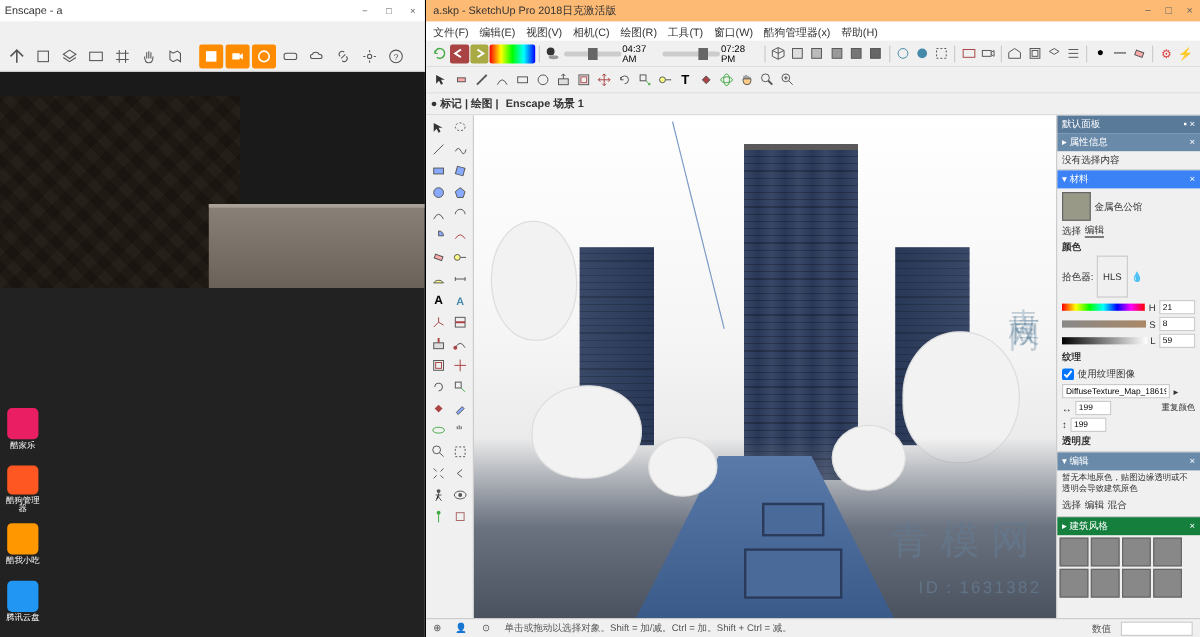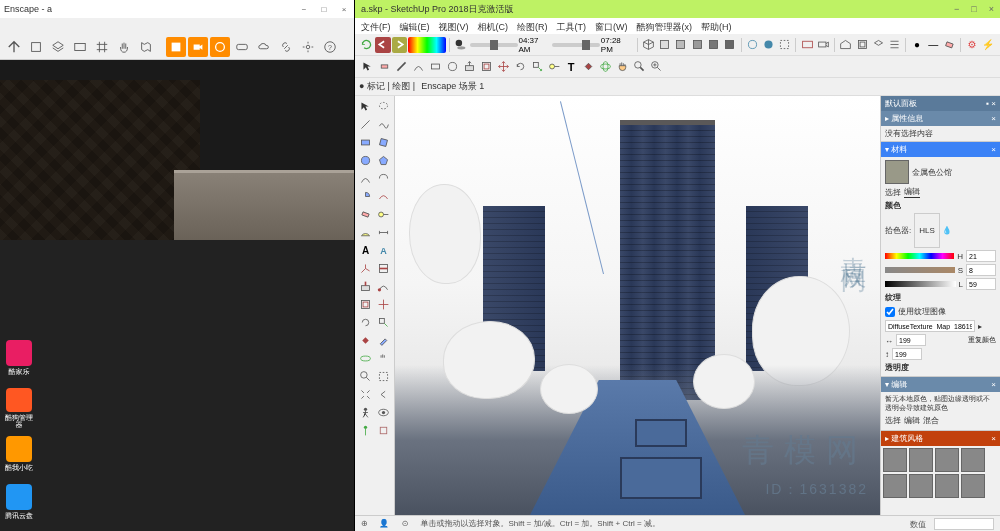--- a/index.html
+++ b/index.html
@@ -40,28 +40,28 @@
 .terrace::before{content:"";position:absolute;top:0;left:0;right:0;height:3px;background:#aaa298;}
 
 
 .desktop-icons{position:absolute;left:2px;top:340px;width:36px;display:flex;flex-direction:column;gap:8px;z-index:10;}
 .desktop-icon{width:34px;height:40px;display:flex;flex-direction:column;align-items:center;gap:2px;}
 .desktop-icon .icn{width:26px;height:26px;border-radius:4px;}
 .desktop-icon .lbl{font-size:7px;color:#fff;text-align:center;line-height:1;}
 
 
 .right-app{flex:1;height:100%;background:#f0f0f0;display:flex;flex-direction:column;}
-.su-titlebar{height:18px;background:#bef264;display:flex;align-items:center;padding:0 6px;font-size:9px;color:#333;justify-content:space-between;}
+.su-titlebar{height:18px;background:#fdba74;display:flex;align-items:center;padding:0 6px;font-size:9px;color:#333;justify-content:space-between;}
 .su-titlebar .title-text{flex:1;}
 .su-titlebar .win-controls{display:flex;gap:12px;}
 .su-titlebar .win-btn{font-size:9px;color:#666;}
 .su-menubar{height:16px;background:#fff;display:flex;align-items:flex-end;padding:0 6px;font-size:9px;color:#333;gap:9px;}
 .su-toolbar1{height:22px;background:#f0f0f0;display:flex;align-items:center;padding:0 4px;gap:1px;border-bottom:1px solid #ddd;}
 .su-toolbar2{height:22px;background:#f0f0f0;display:flex;align-items:center;padding:0 4px;gap:1px;border-bottom:1px solid #ddd;}
-.su-toolbar3{height:18px;background:#f0f0f0;display:flex;align-items:center;padding:0 4px;gap:6px;font-size:9px;color:#333;border-bottom:1px solid #ddd;}
+.su-toolbar3{height:18px;background:#f0f0f0;display:flex;align-items:center;padding:0 4px;gap:6px;font-size:9px;color:#333;border-bottom:1px solid #ddd;font-weight:bold;}
 .tb-icon{width:16px;height:16px;display:flex;align-items:center;justify-content:center;font-size:10px;border-radius:2px;}
 .tb-icon svg{width:13px;height:13px;}
 .tb-sep{width:1px;height:14px;background:#ccc;margin:0 2px;}
 
 .su-workspace{flex:1;display:flex;overflow:hidden;}
 .su-left-tools{width:40px;background:#f0f0f0;border-right:1px solid #ccc;display:flex;flex-direction:wrap;flex-wrap:wrap;align-content:flex-start;padding:2px;gap:1px;}
 .su-left-tools .tool{width:17px;height:17px;display:flex;align-items:center;justify-content:center;}
 .su-left-tools .tool svg{width:13px;height:13px;}
 
 .su-viewport{flex:1;background:linear-gradient(to bottom,#fff 0%,#f5f5f5 45%,#d8d8d8 100%);position:relative;overflow:hidden;}
@@ -768,21 +768,21 @@
           <span class="close-x">×</span>
         </div>
         <div class="panel-section" style="font-size:7px;line-height:1.3">
           <span>暂无本地原色，贴图边缘透明或不透明会导致建筑原色</span>
           <div class="panel-row" style="margin-top:3px">
             <span>选择</span>
             <span>编辑</span>
             <span>混合</span>
           </div>
         </div>
-        <div class="panel-header" style="background:#c2410c">
+        <div class="panel-header" style="background:#15803d">
           <span>▸ <span>建筑风格</span></span>
           <span class="close-x">×</span>
         </div>
         <div class="thumb-grid">
           <div class="th"></div>
           <div class="th"></div>
           <div class="th"></div>
           <div class="th"></div>
           <div class="th"></div>
           <div class="th"></div>

